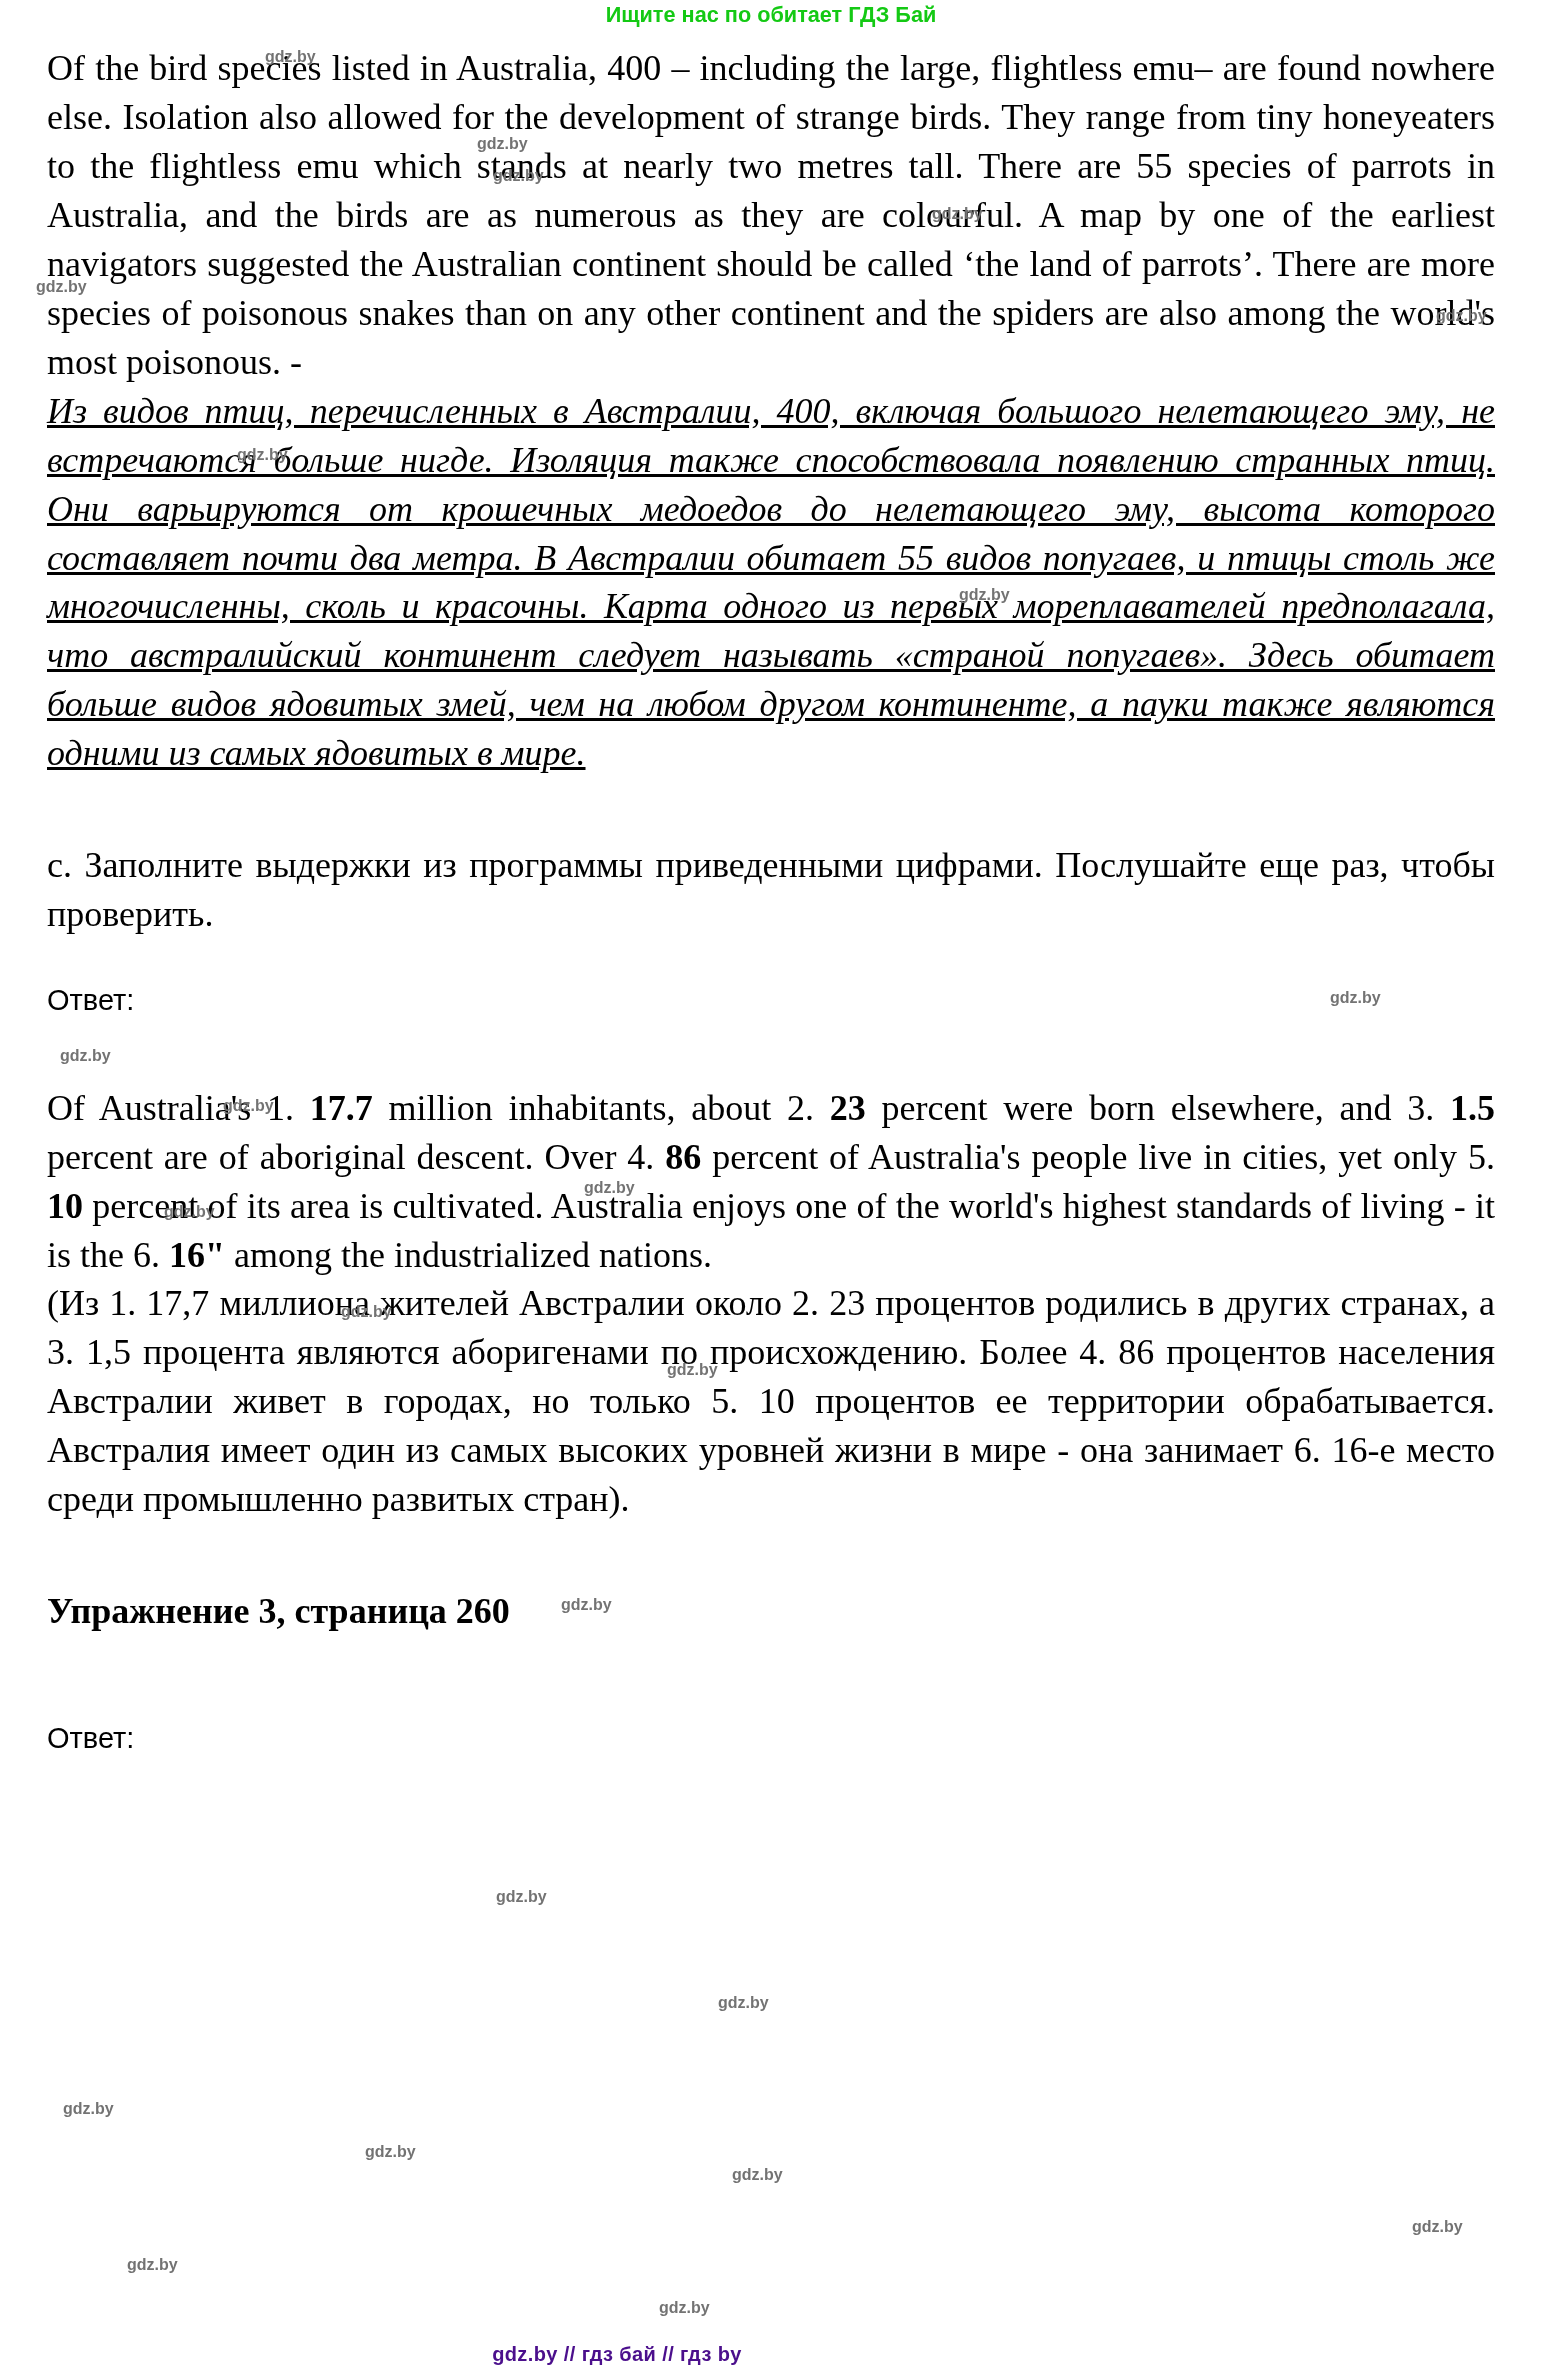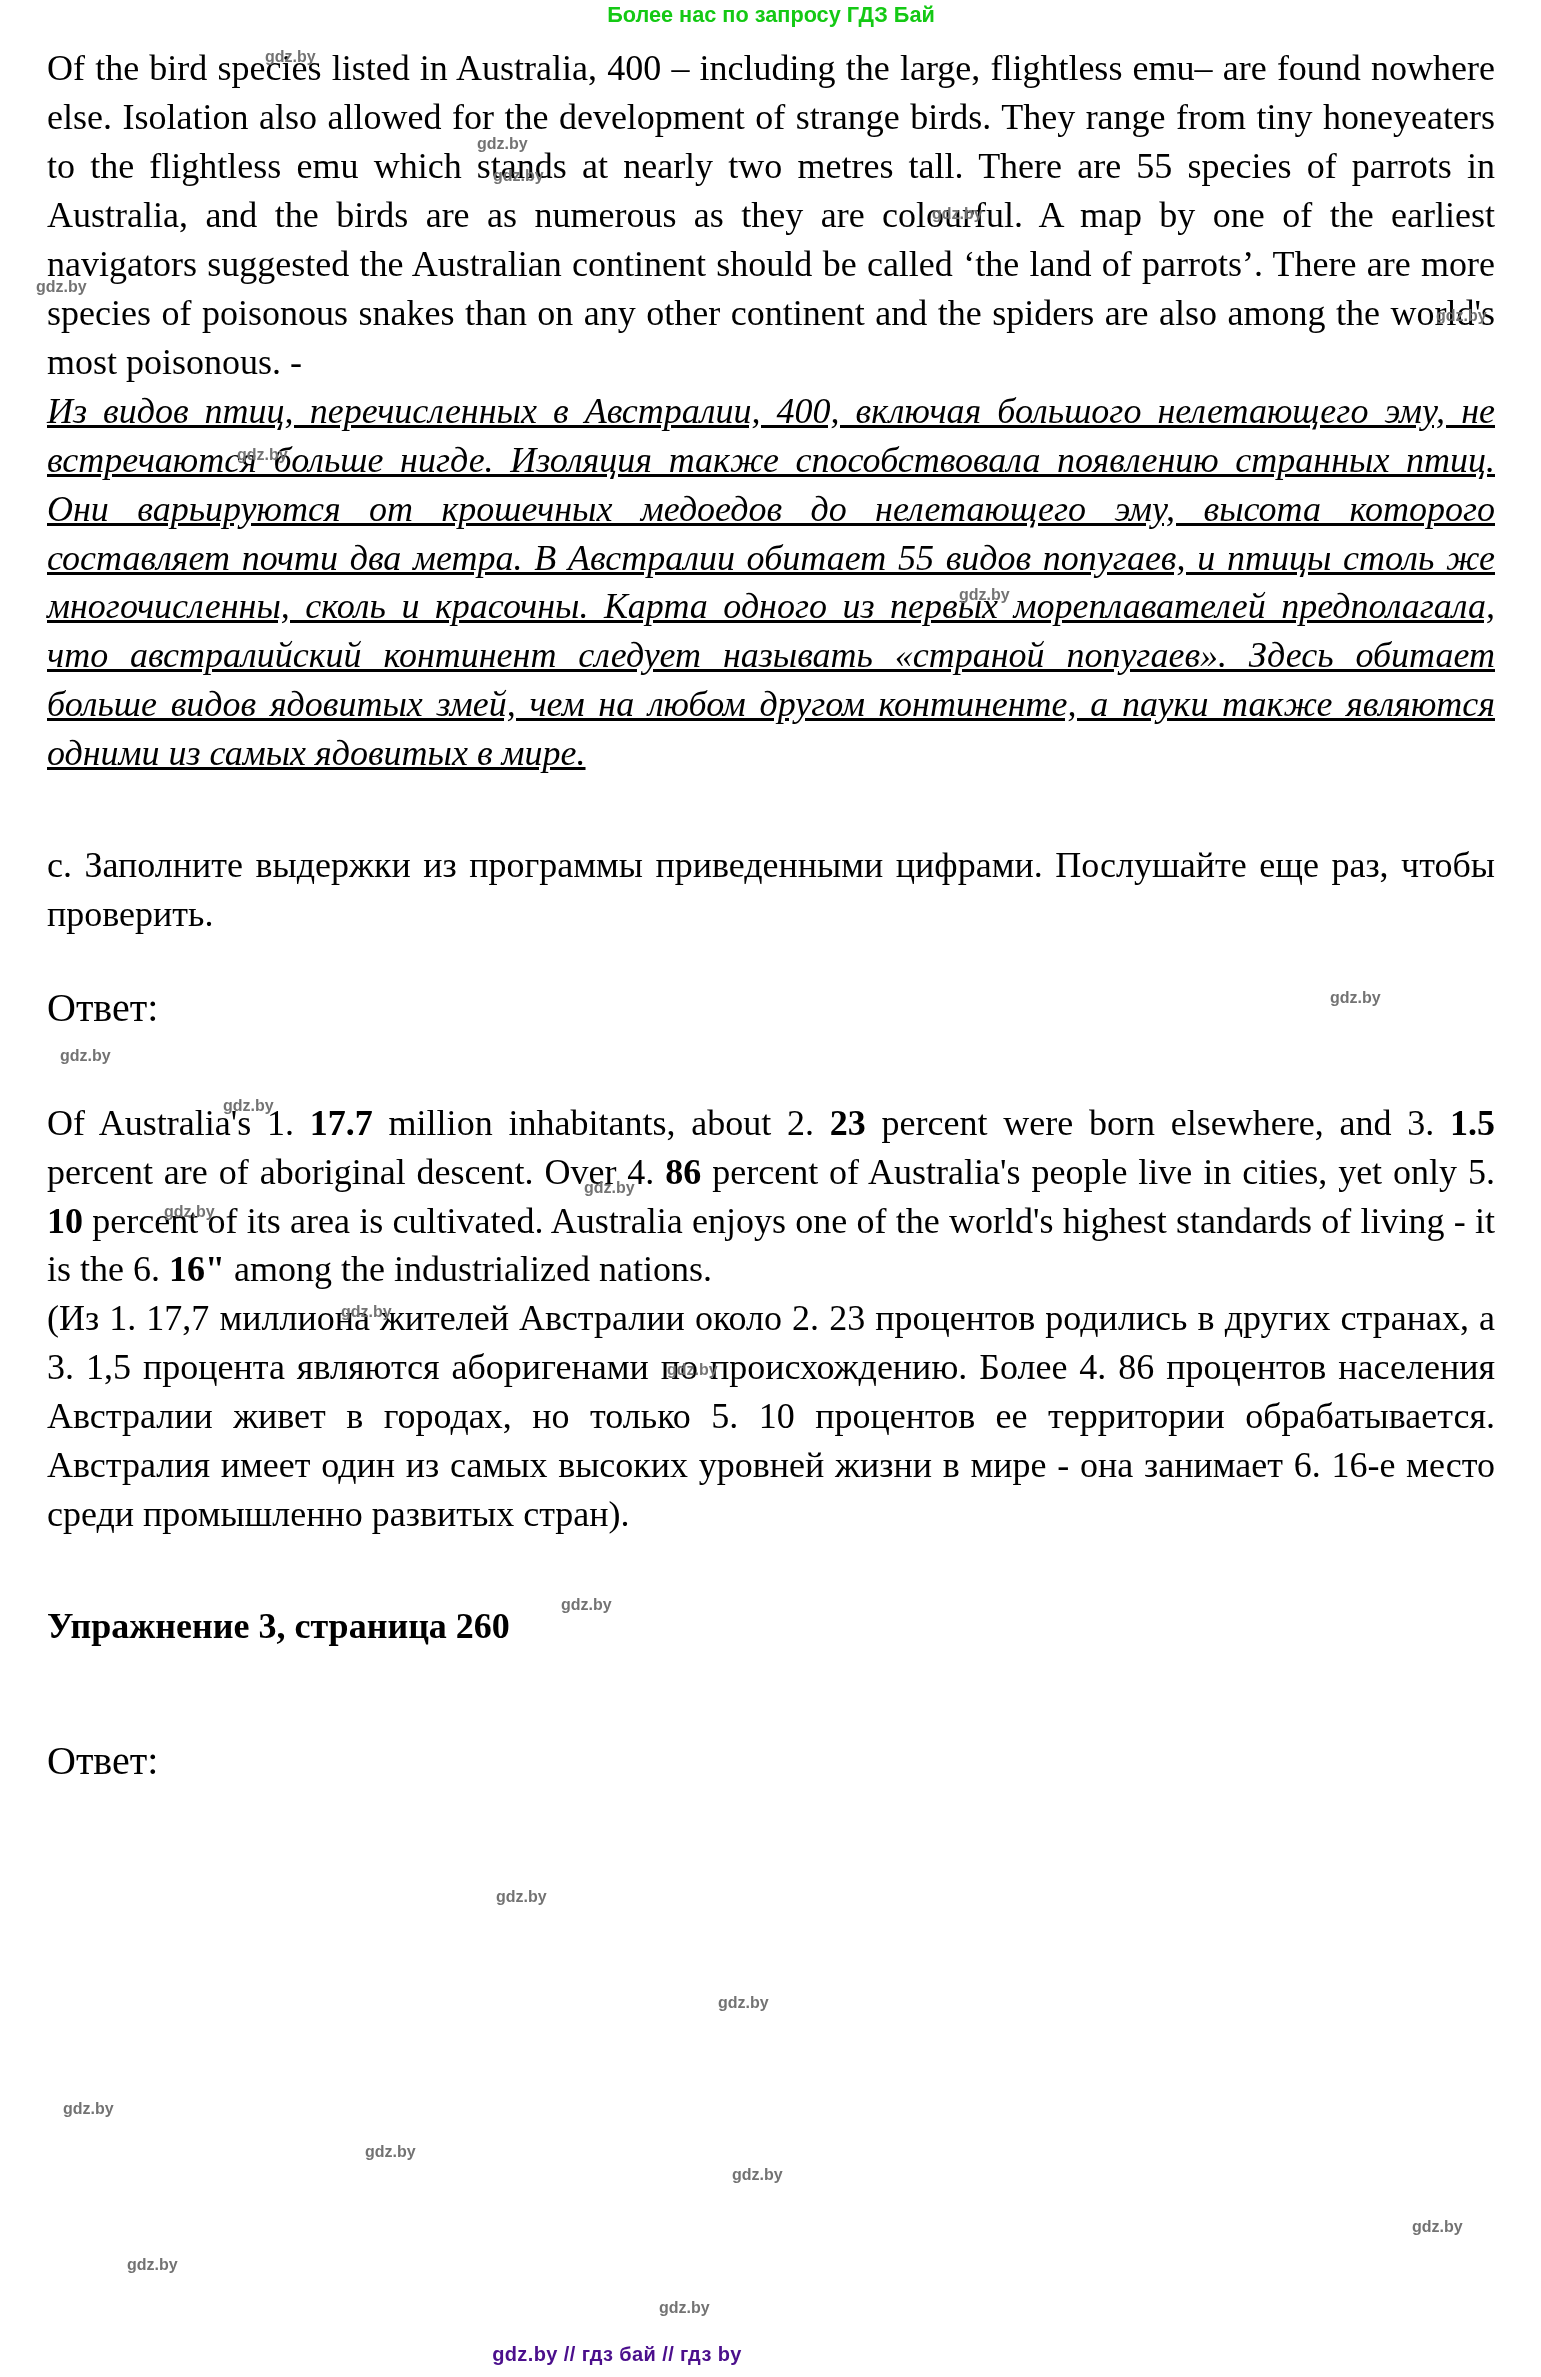--- a/index.html
+++ b/index.html
@@ -64,23 +64,23 @@
   }
   p.para.last-line-left { text-align-last: left; }
   .spacer-md { height: 42px; }
   .spacer-lg { height: 63px; }
   .spacer-xl { height: 83px; }
 
   b, .bold { font-weight: 700; }
 
   .answer-label {
     margin: 0;
-    font-size: 40px;
+    font-size: 29px;
     line-height: 1.36;
-    font-family: Liberation Serif, serif;
+    font-family: Liberation Sans, sans-serif;
   }
 
   .ex-heading {
     margin: 0;
     font-size: 36px;
     line-height: 1.36;
     font-weight: 700;
     font-family: "Liberation Serif", "DejaVu Serif", serif;
   }
 
@@ -109,21 +109,21 @@
     color: #4b0f8c;
     letter-spacing: 0.4px;
     z-index: 6;
   }
 </style>
 </head>
 <body>
 
 <div class="page">
 
-  <div class="promo-banner">Более нас по запросу ГДЗ Бай</div>
+  <div class="promo-banner">Ищите нас по обитает ГДЗ Бай</div>
 
   <div class="content">
 
     <p class="para eng">Of the bird species listed in Australia, 400 – including the large, flightless emu– are found nowhere else. Isolation also allowed for the development of strange birds. They range from tiny honeyeaters to the flightless emu which stands at nearly two metres tall. There are 55 species of parrots in Australia, and the birds are as numerous as they are colourful. A map by one of the earliest navigators suggested the Australian continent should be called ‘the land of parrots’. There are more species of poisonous snakes than on any other continent and the spiders are also among the world's most poisonous. -</p>
 
     <p class="para ru-italic last-line-left">Из видов птиц, перечисленных в Австралии, 400, включая большого нелетающего эму, не встречаются больше нигде. Изоляция также способствовала появлению странных птиц. Они варьируются от крошечных медоедов до нелетающего эму, высота которого составляет почти два метра. В Австралии обитает 55 видов попугаев, и птицы столь же многочисленны, сколь и красочны. Карта одного из первых мореплавателей предполагала, что австралийский континент следует называть «страной попугаев». Здесь обитает больше видов ядовитых змей, чем на любом другом континенте, а пауки также являются одними из самых ядовитых в мире.</p>
 
     <div class="spacer-lg"></div>
 
     <p class="para last-line-left">c. Заполните выдержки из программы приведенными цифрами. Послушайте еще раз, чтобы проверить.</p>

